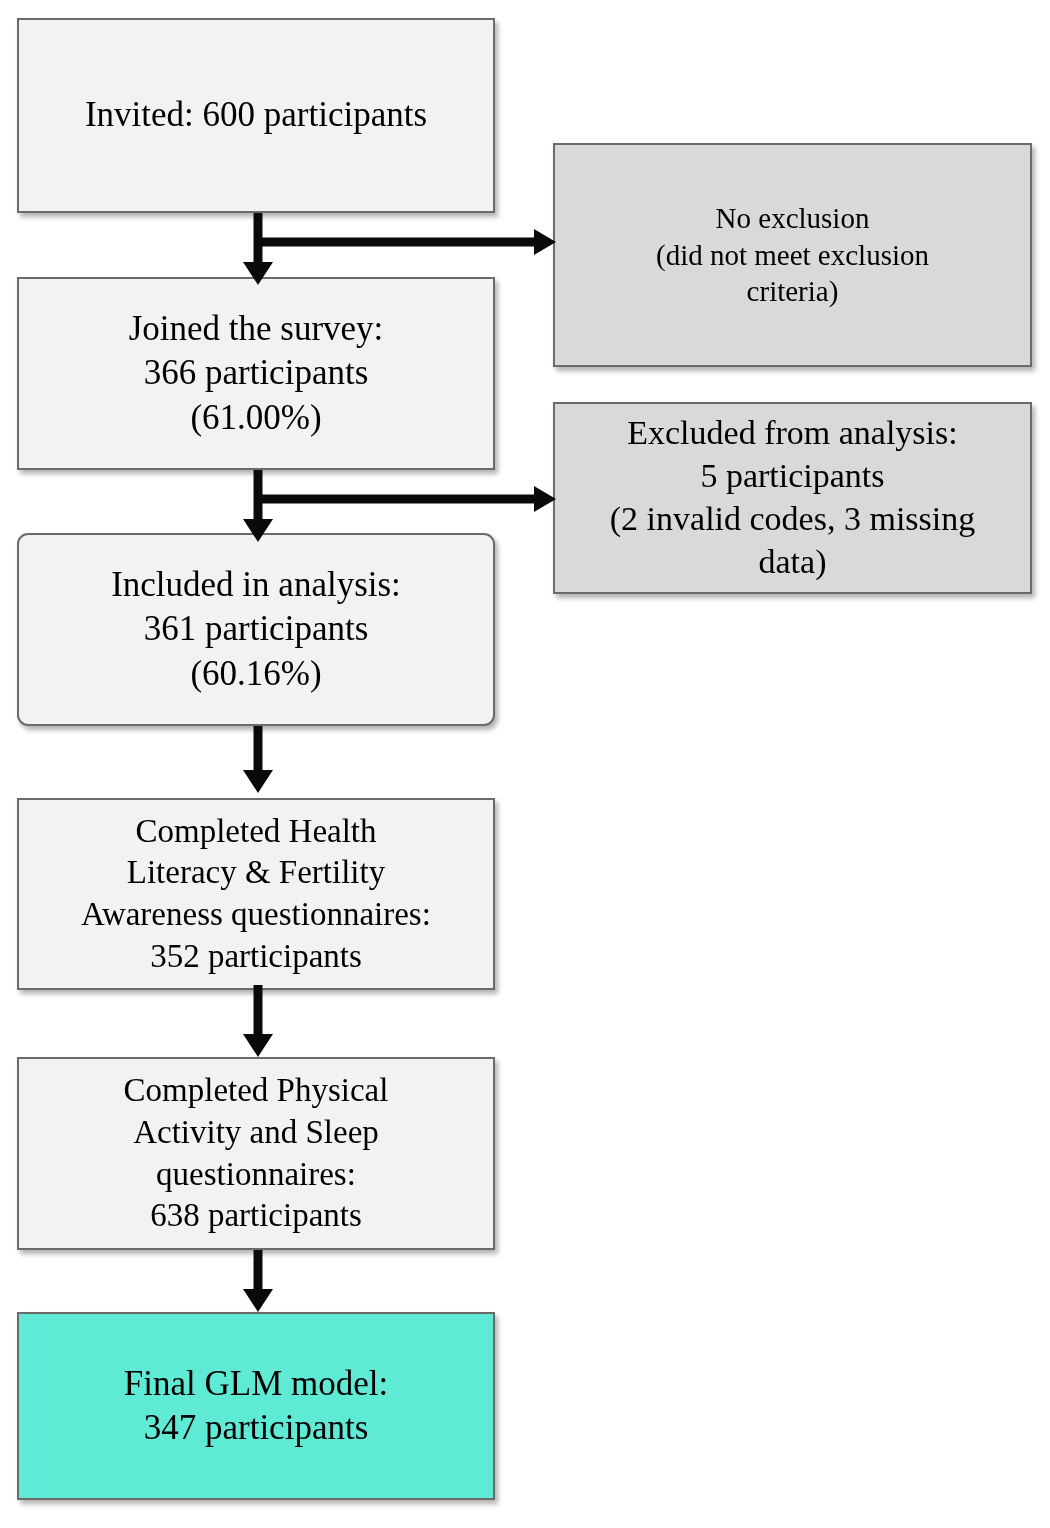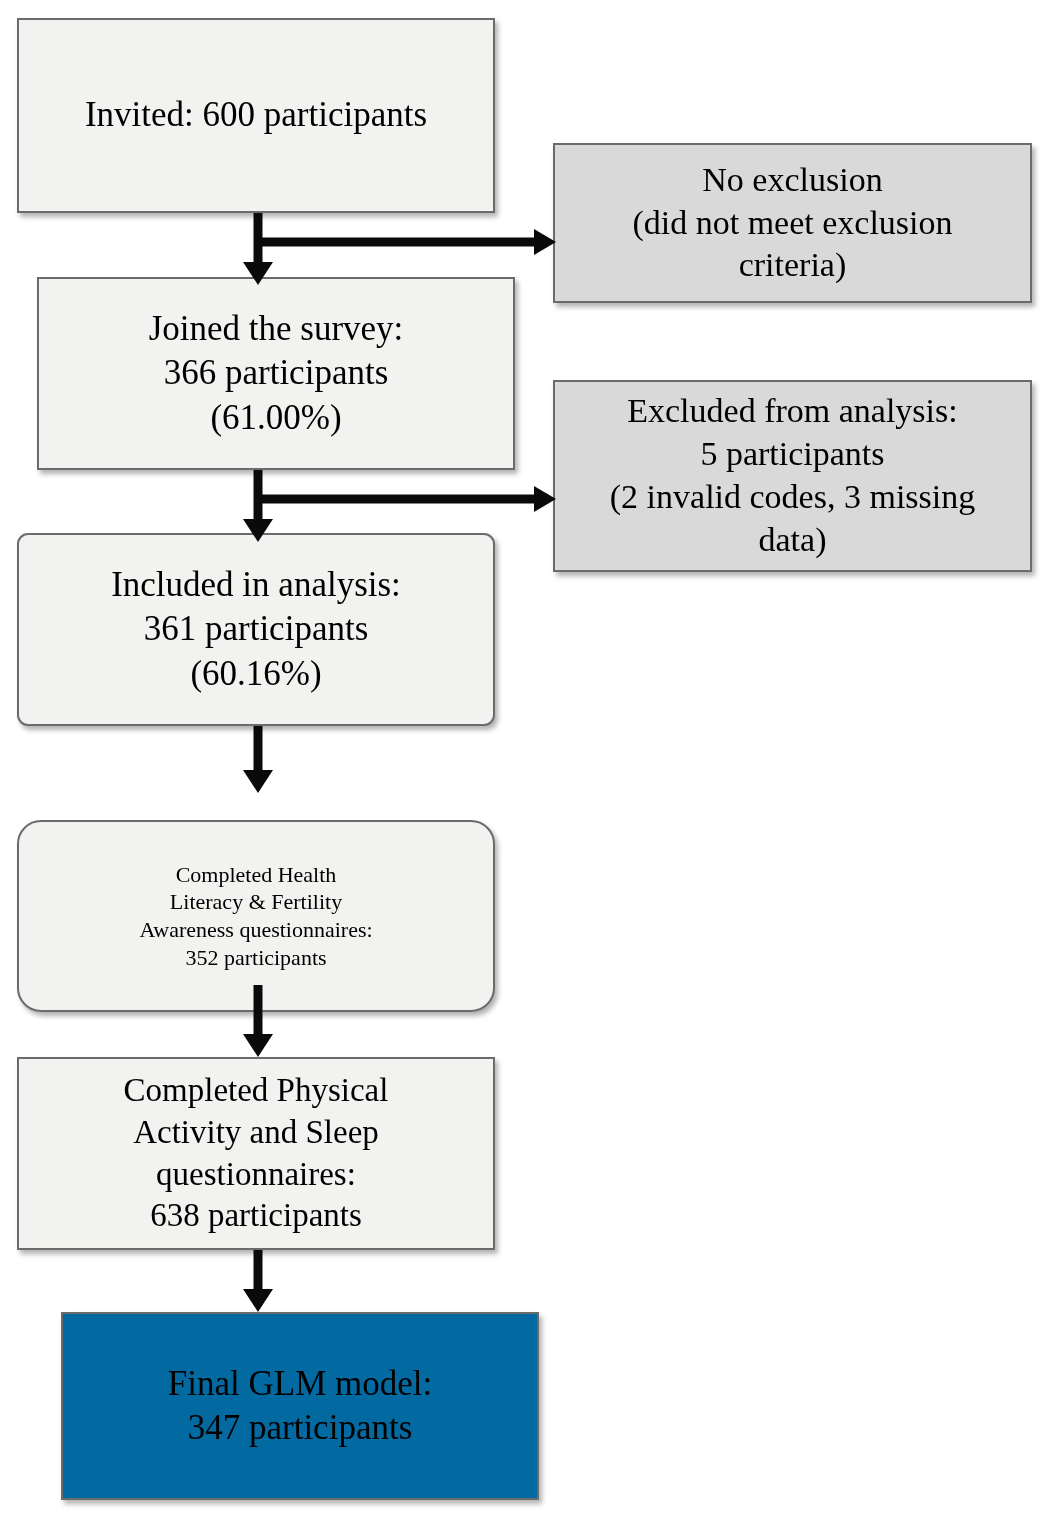--- a/index.html
+++ b/index.html
@@ -32,37 +32,36 @@
     box-shadow: 3px 4px 5px rgba(0,0,0,0.30);
     padding: 16px 8px;
   }
   .node.stage {
     background: #f2f2f0;
   }
   .node.side {
     background: #d9d9d9;
   }
   .node.final {
-    background: #0369a1;
-    margin-left: 44px;
+    background: #5eead4;
   }
   .node-label {
     display: block;
     width: 100%;
   }
   
   #node-invited   { left: 17px;  top: 18px;   width: 478px; height: 195px; font-size: 35px; }
-  #node-joined    { left: 17px;  top: 277px;  width: 478px; height: 193px; font-size: 35px; margin-left: 20px; }
+  #node-joined    { left: 17px;  top: 277px;  width: 478px; height: 193px; font-size: 35px; }
   #node-included  { left: 17px;  top: 533px;  width: 478px; height: 193px; font-size: 35px; border-radius: 11px; }
-  #node-hlfa      { left: 17px;  top: 820px;  width: 478px; height: 192px; font-size: 22px; border-radius: 24px; }
+  #node-hlfa      { left: 17px;  top: 798px;  width: 478px; height: 192px; font-size: 33px; }
   #node-pasleep   { left: 17px;  top: 1057px; width: 478px; height: 193px; font-size: 33px; }
   #node-final     { left: 17px;  top: 1312px; width: 478px; height: 188px; font-size: 35px; }
   
-  #node-noexcl    { left: 553px; top: 143px;  width: 479px; height: 160px; font-size: 34px; }
-  #node-excluded  { left: 553px; top: 380px;  width: 479px; height: 192px; font-size: 34px; }
+  #node-noexcl    { left: 553px; top: 143px;  width: 479px; height: 224px; font-size: 29px; }
+  #node-excluded  { left: 553px; top: 402px;  width: 479px; height: 192px; font-size: 34px; }
 
   
   .conn {
     position: absolute;
     overflow: visible;
   }
   .conn svg { display: block; overflow: visible; }
   .conn path, .conn line { stroke: #0a0a0a; fill: none; }
   .conn polygon { fill: #0a0a0a; }
 </style>

